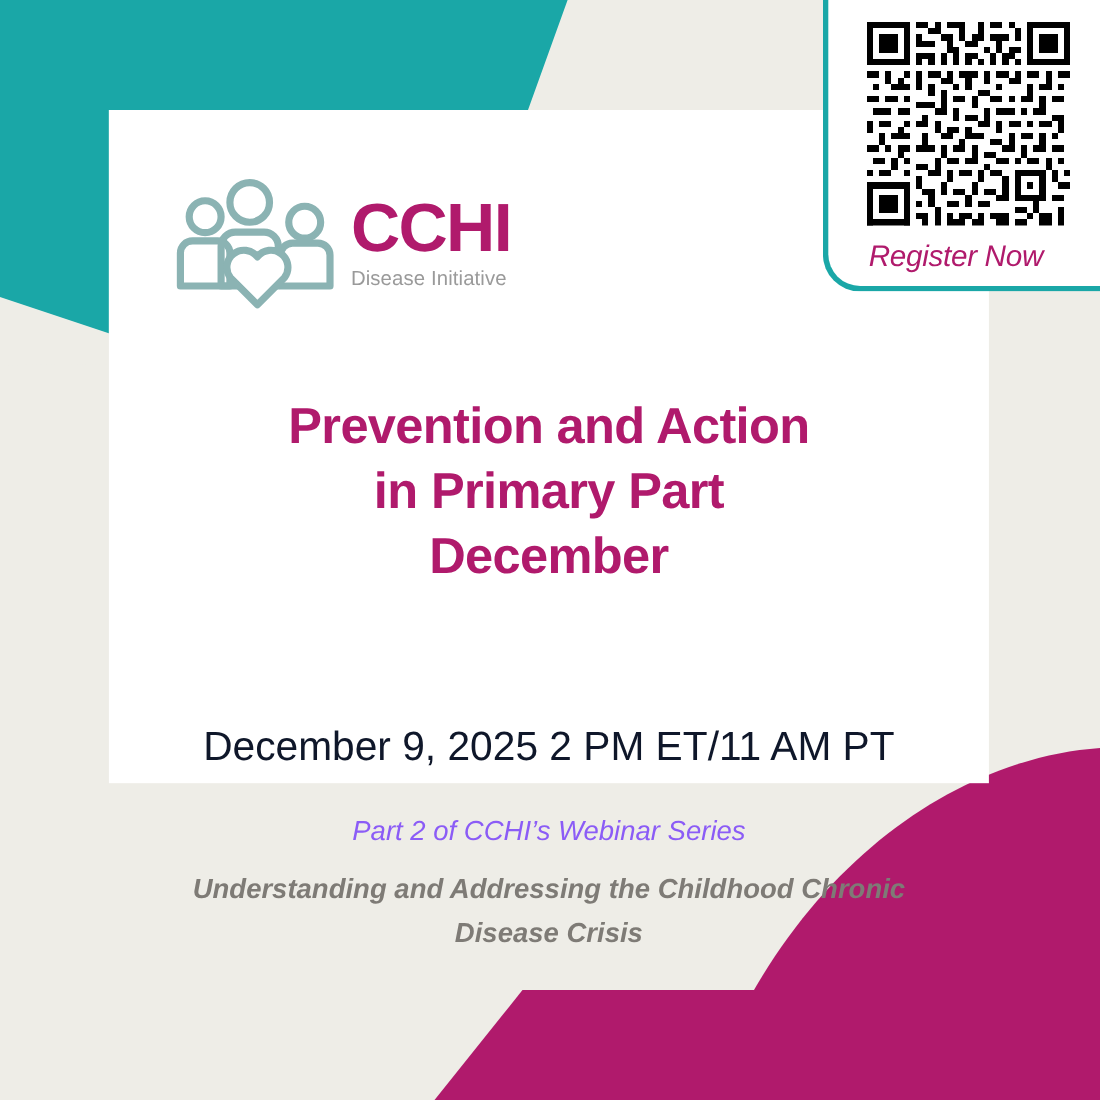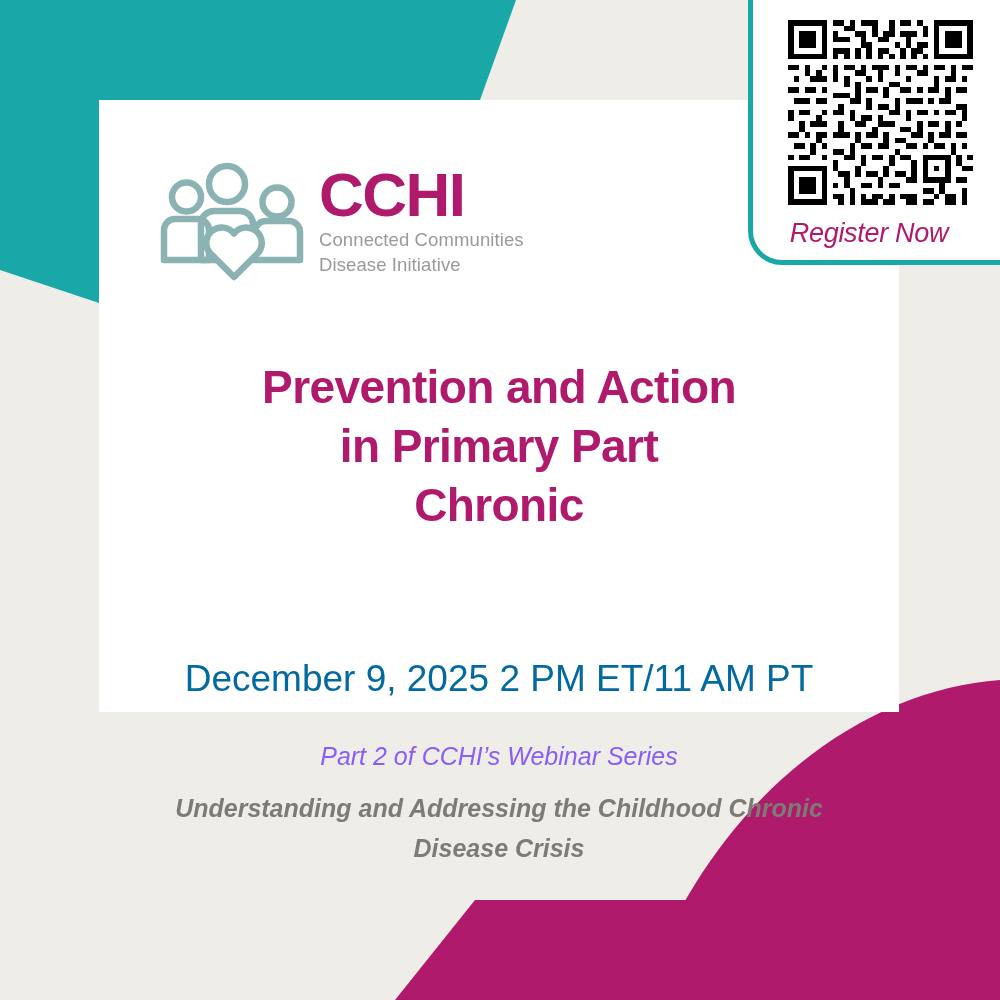--- a/index.html
+++ b/index.html
@@ -89,21 +89,21 @@
   }
 
   
   #event-datetime {
     position: absolute;
     left: 0;
     top: 558px;
     width: 800px;
     text-align: center;
     font-size: 37px;
-    color: #0369a1;
+    color: #0f172a;
     letter-spacing: 0px;
   }
 
   
   #series-block {
     position: absolute;
     left: 0;
     top: 638px;
     width: 800px;
     text-align: center;
@@ -193,29 +193,28 @@
 
           <circle cx="68" cy="22" r="18"></circle>
 
           <path d="M 42 98 L 42 62 a 13 13 0 0 1 13 -13 l 26 0 a 13 13 0 0 1 13 13 l 0 36 Z"></path>
         </g>
 
         <path d="M 75 115 L 50.5 90.5 a 15.5 15.5 0 0 1 24.5 -19 a 15.5 15.5 0 0 1 24.5 19 Z" fill="#ffffff" stroke="#8bb3b3" stroke-width="6.5" stroke-linejoin="round"></path>
       </svg>
       <div id="logo-wordmark">
         <div id="logo-title">CCHI</div>
-        <div class="logo-tag-line">Connected Communities</div>
         <div class="logo-tag-line">Disease Initiative</div>
       </div>
     </div>
 
     <div id="headline">
       <div>Prevention and Action</div>
       <div>in Primary Part</div>
-      <div>Chronic</div>
+      <div>December</div>
     </div>
 
     <div id="event-datetime">December 9, 2025 2 PM ET/11 AM PT</div>
 
     <div id="series-block">
       <div id="series-part">Part 2 of CCHI’s Webinar Series</div>
       <div id="series-name">Understanding and Addressing the Childhood Chronic Disease Crisis</div>
     </div>
 
   </div>

